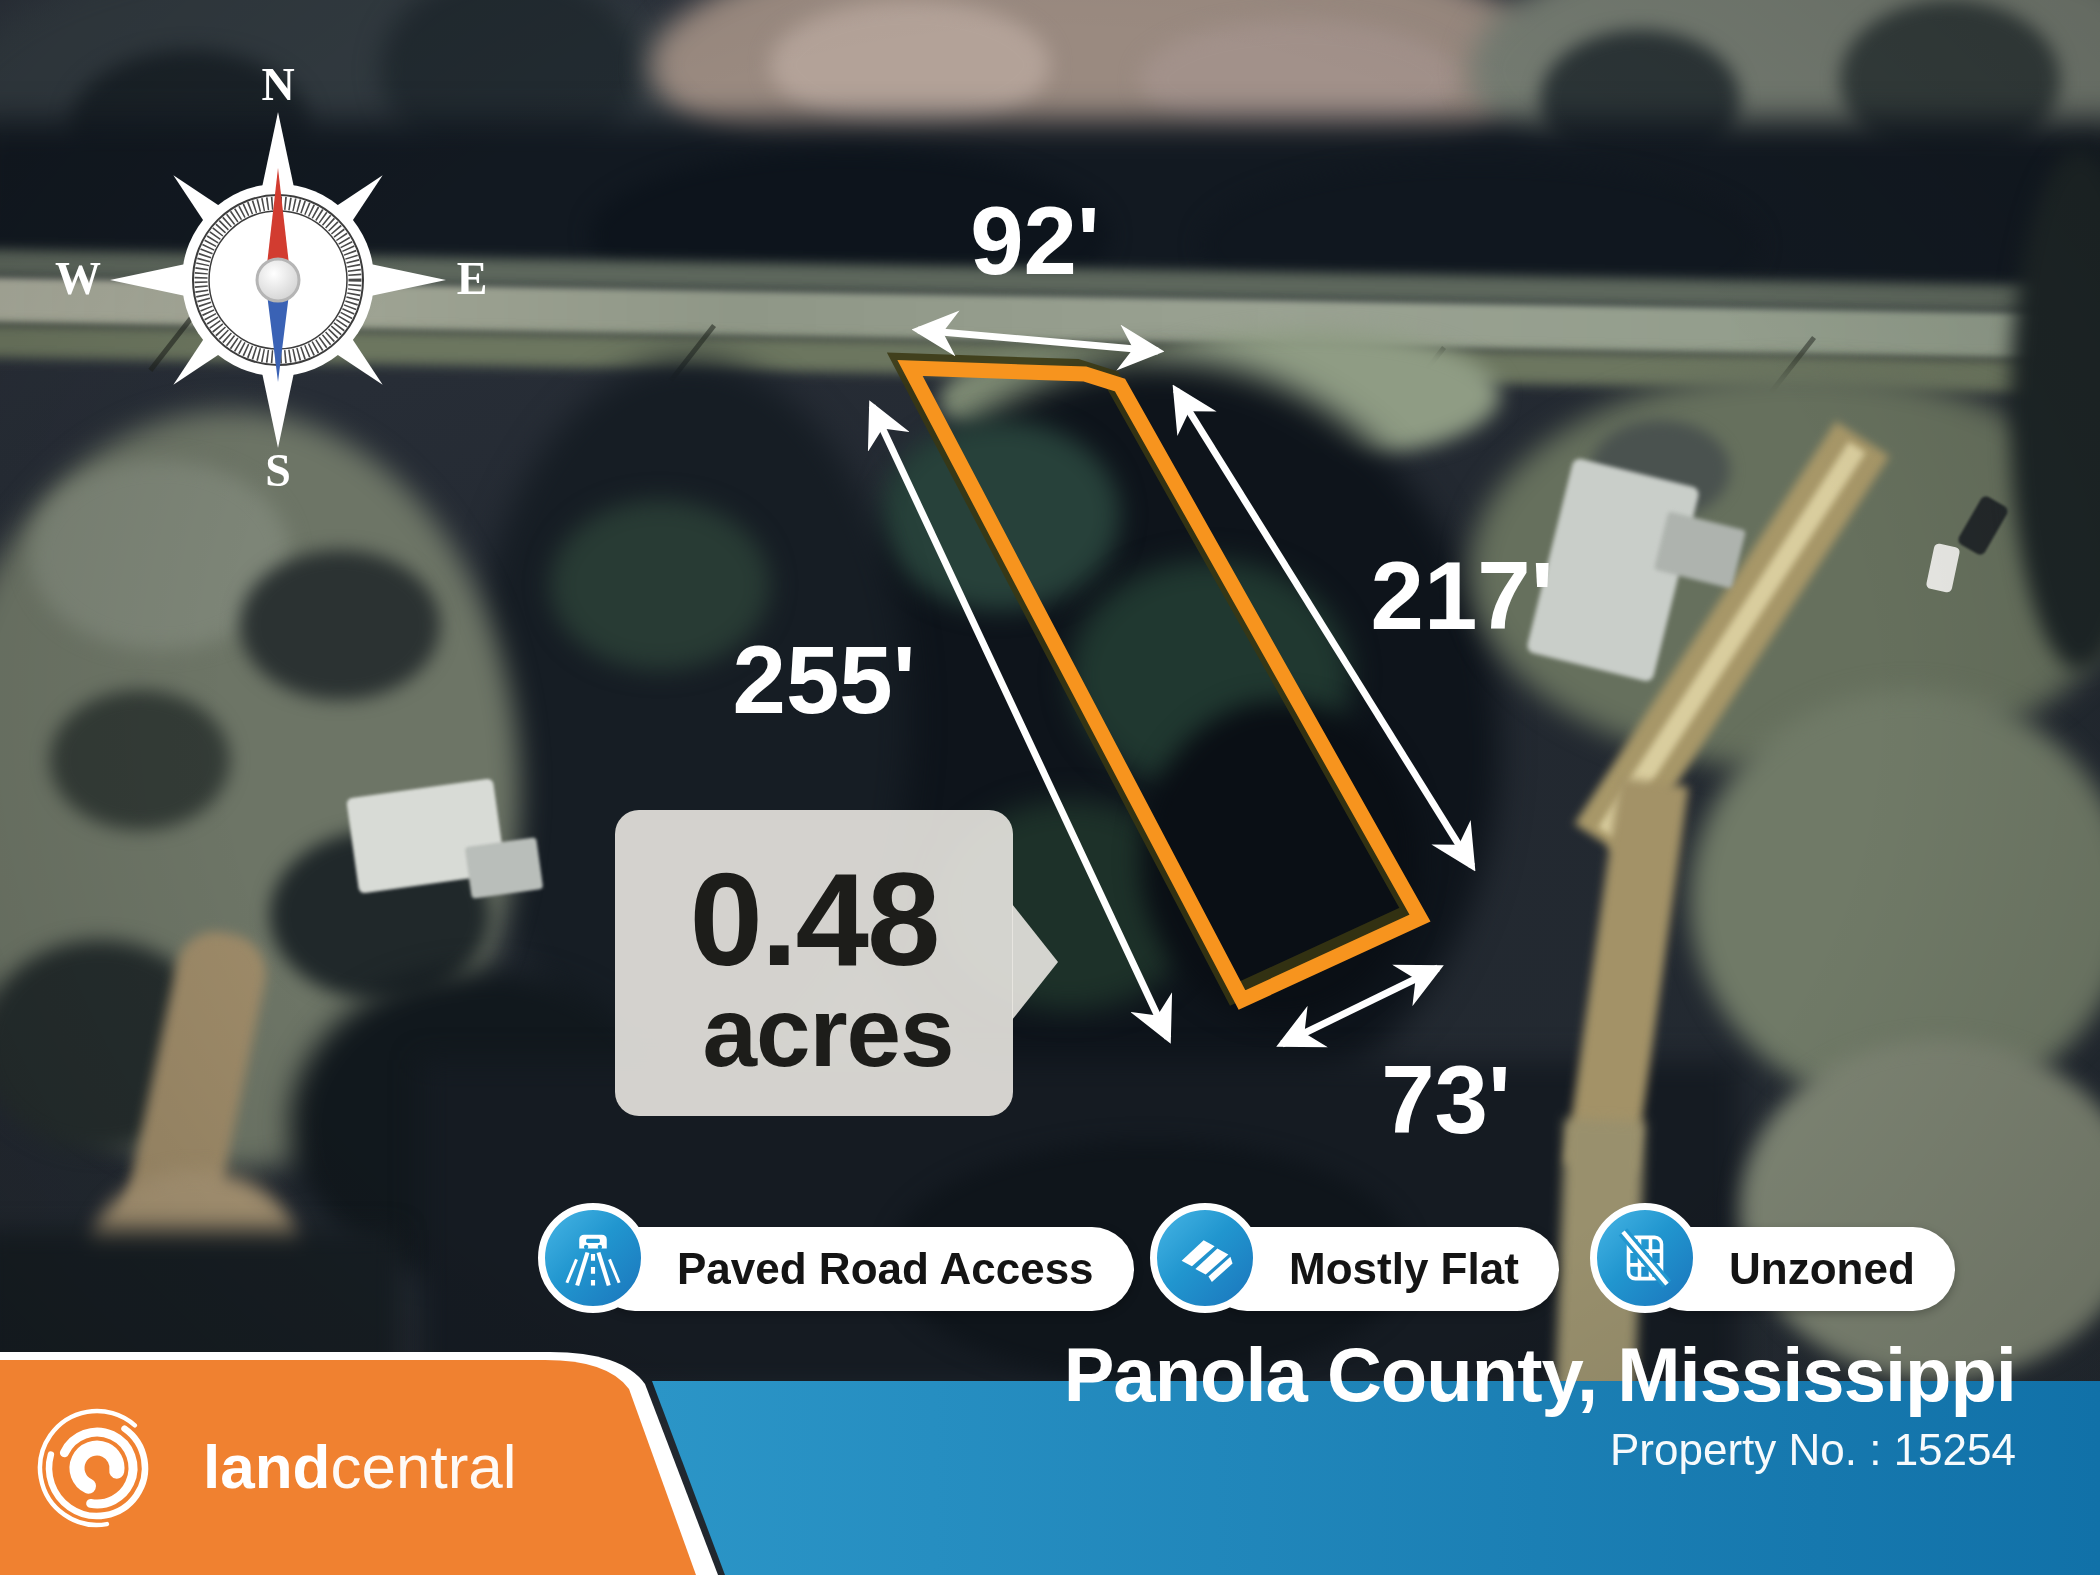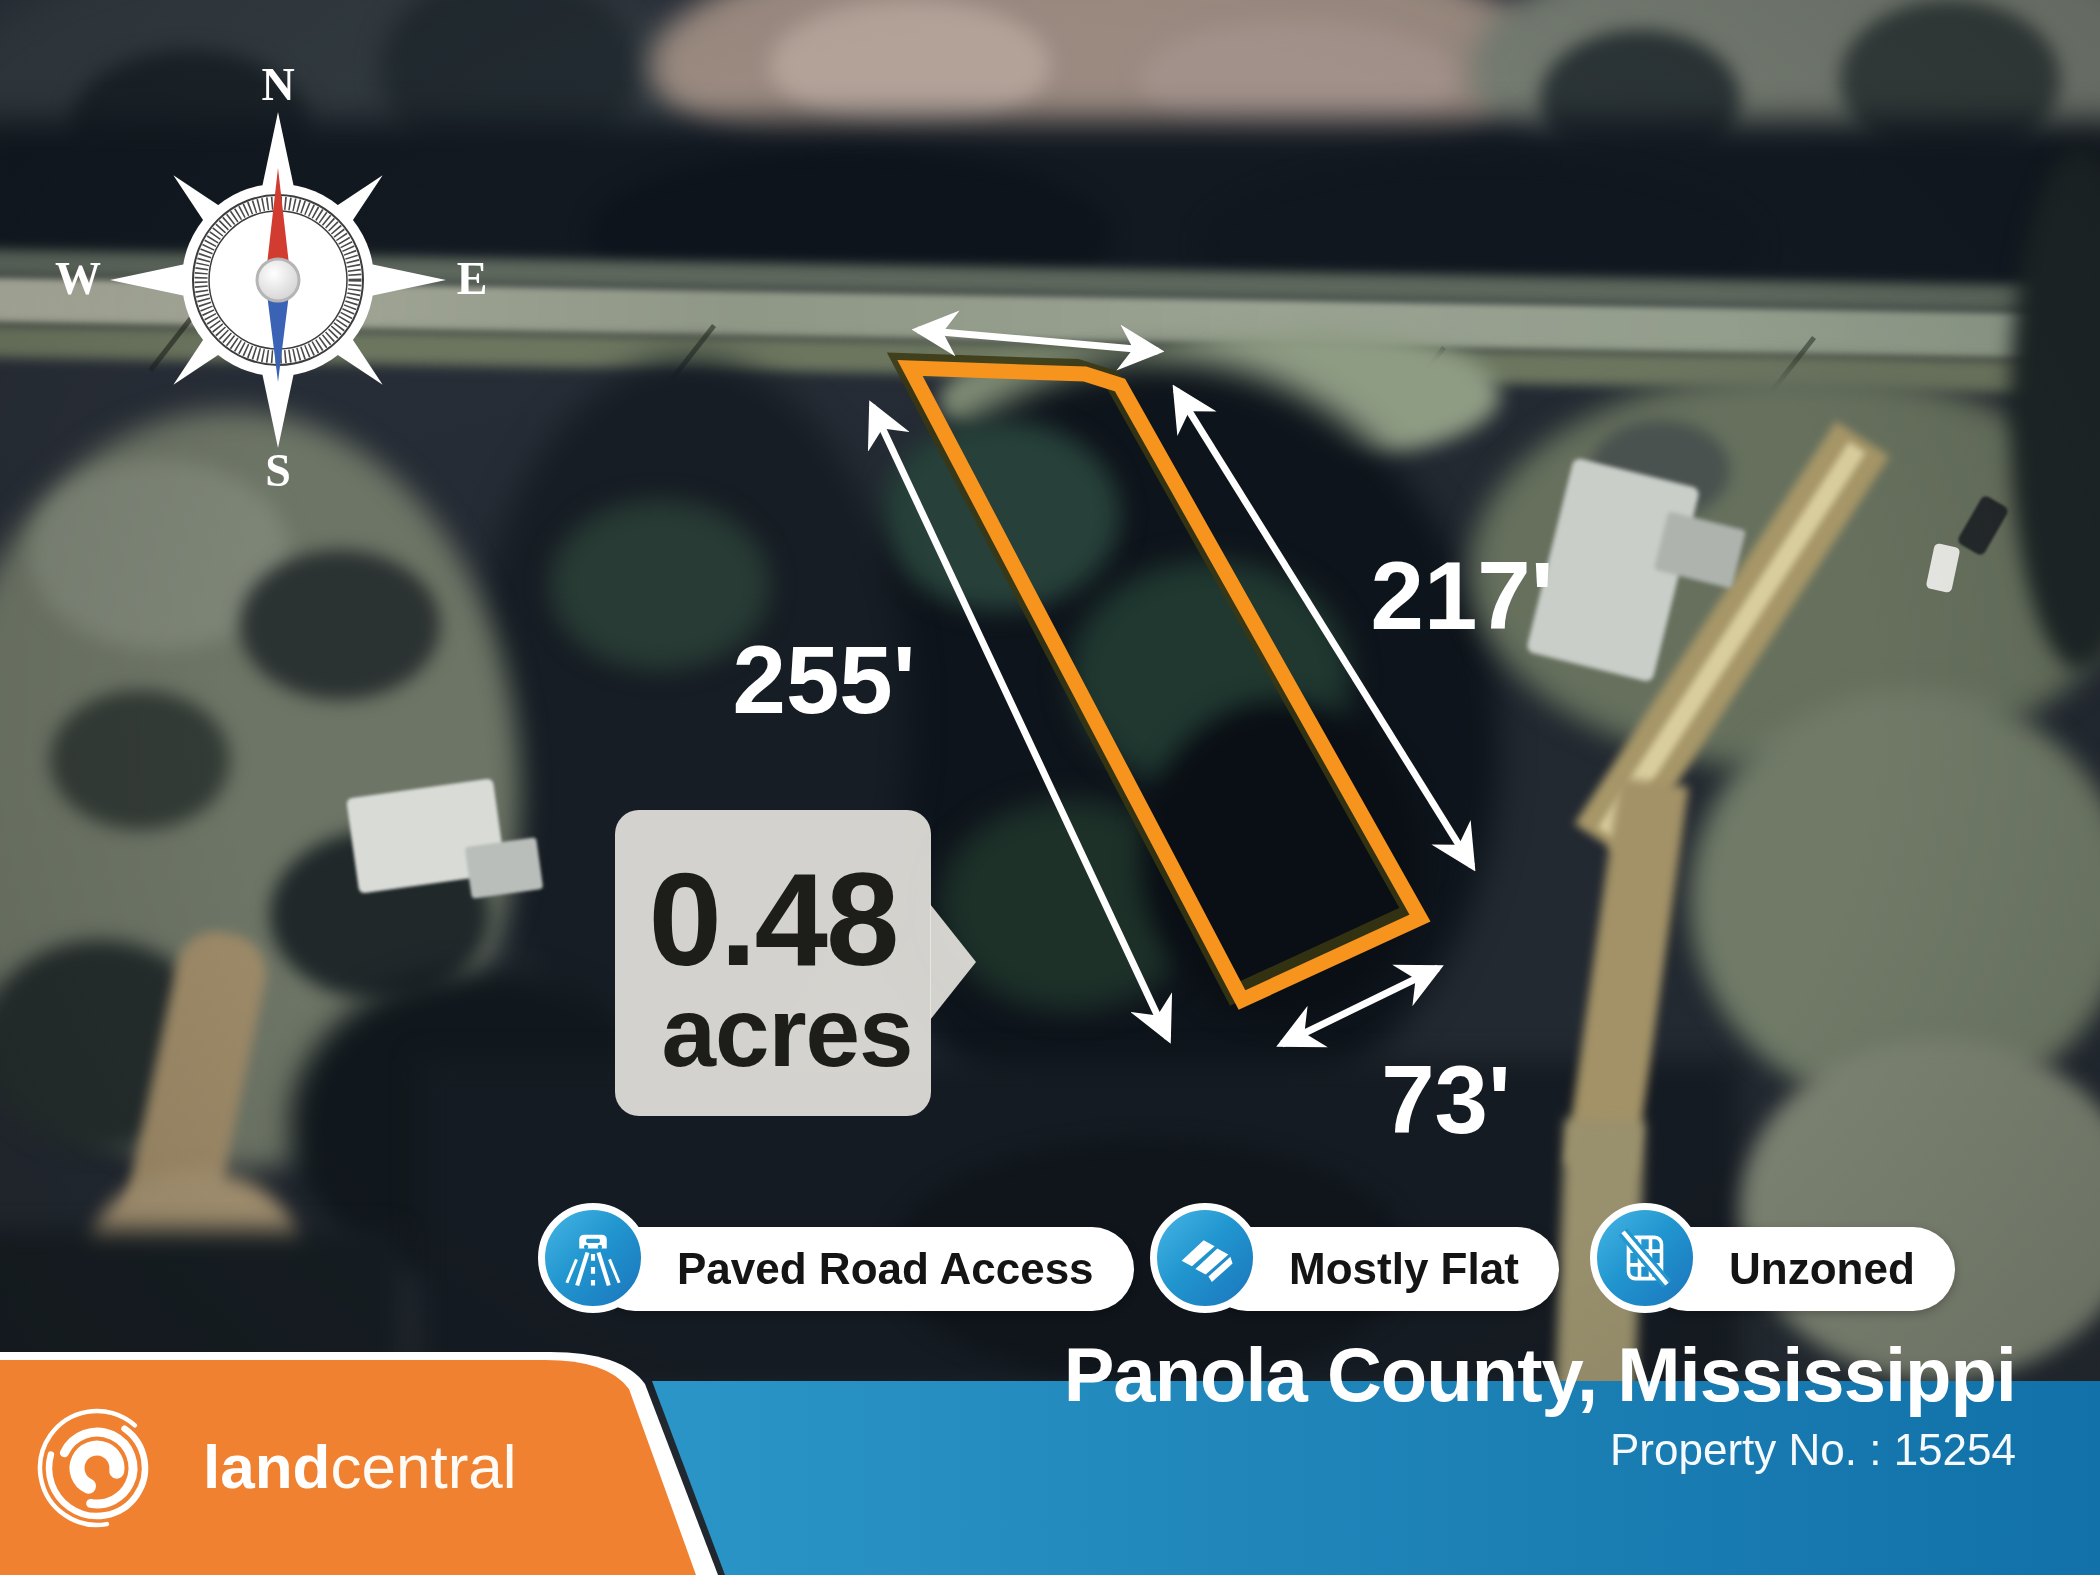--- a/index.html
+++ b/index.html
@@ -7,21 +7,21 @@
         font-family:"Liberation Sans",sans-serif;}
   
   #map{position:absolute;inset:0;background:linear-gradient(165deg,#2c323c 0%,#222830 45%,#242b32 100%);}
   .blob{position:absolute;border-radius:50%;}
   .rect{position:absolute;}
   
   .dim-label{position:absolute;color:#fff;font-weight:bold;font-size:96px;line-height:1;
              text-align:center;letter-spacing:0;}
   #overlay-svg{position:absolute;left:0;top:0;}
   
-  #acres-box{position:absolute;left:615px;top:810px;width:316px;height:306px;
+  #acres-box{position:absolute;left:615px;top:810px;width:398px;height:306px;
              background:rgba(233,231,225,0.90);border-radius:24px;text-align:center;
              color:#1d1d1a;}
   #acres-value{font-size:132px;font-weight:bold;line-height:1;padding-top:44px;letter-spacing:-2px;}
   #acres-unit{font-size:98px;font-weight:bold;line-height:0.95;letter-spacing:-1px;padding-left:28px;}
   #acres-pointer{position:absolute;right:-45px;top:94px;width:0;height:0;
                  border-left:46px solid rgba(233,231,225,0.90);
                  border-top:58px solid transparent;border-bottom:58px solid transparent;}
   
   .badge{position:absolute;top:1203px;height:110px;}
   .badge-circle{position:absolute;left:0;top:0;width:110px;height:110px;border-radius:50%;
@@ -171,20 +171,21 @@
       <polygon points="0,-112 13,2 0,18 -13,2" fill="#d23c30"></polygon>
       <circle r="21" fill="url(#pivotGrad)" stroke="#b5b5b5" stroke-width="3"></circle>
     </g>
   </svg>
 
   <div class="compass-letter" style="left:248px;top:62px;">N</div>
   <div class="compass-letter" style="left:248px;top:448px;">S</div>
   <div class="compass-letter" style="left:48px;top:256px;">W</div>
   <div class="compass-letter" style="left:442px;top:256px;">E</div>
 
+  <div class="dim-label" style="left:915px;top:193px;width:240px;">92'</div>
   <div class="dim-label" style="left:699px;top:632px;width:250px;">255'</div>
   <div class="dim-label" style="left:1337px;top:548px;width:250px;">217'</div>
   <div class="dim-label" style="left:1346px;top:1052px;width:200px;">73'</div>
 
   <div id="acres-box">
     <div id="acres-value">0.48</div>
     <div id="acres-unit">acres</div>
     <div id="acres-pointer"></div>
   </div>
 

